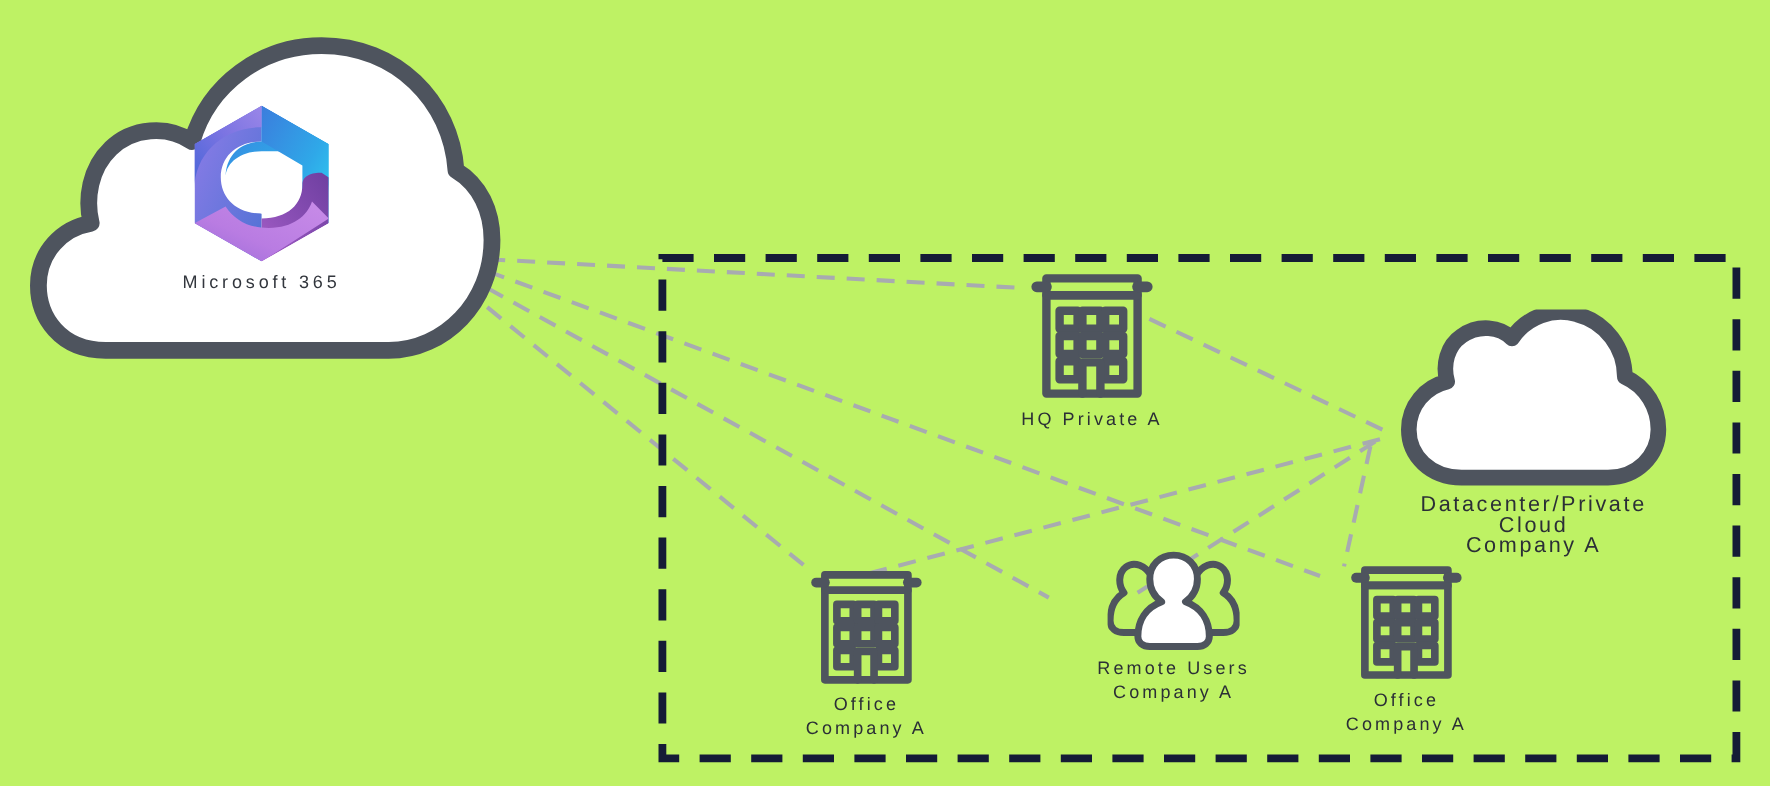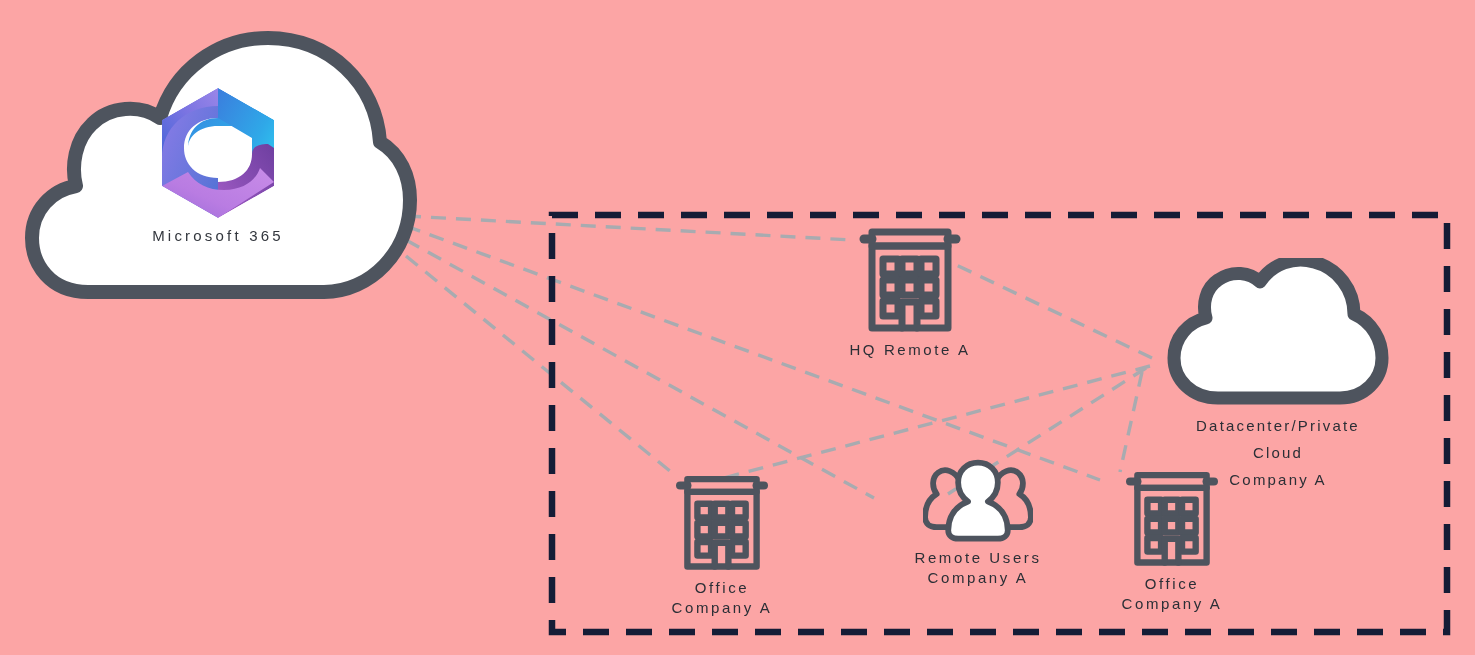--- a/index.html
+++ b/index.html
@@ -4,21 +4,21 @@
 <style>
   html, body {
     margin: 0;
     padding: 0;
     background: #ffffff;
   }
   #diagram-root {
     position: relative;
     width: 1475px;
     height: 655px;
-    background: #fca5a5;
+    background: #bef264;
     font-family: "Liberation Sans", sans-serif;
     overflow: hidden;
   }
   .layer {
     position: absolute;
     top: 0;
     left: 0;
     width: 1475px;
     height: 655px;
   }
@@ -42,23 +42,23 @@
     line-height: 20px;
     white-space: pre-line;
     font-weight: 400;
   }
   .node-label.label-m365 {
     font-size: 15px;
     letter-spacing: 3.2px;
     color: #32363d;
   }
   .node-label.label-dc {
-    font-size: 15px;
+    font-size: 18px;
     letter-spacing: 2.2px;
-    line-height: 27px;
+    line-height: 17px;
   }
 
   #node-m365 {
     left: 18px;
     top: 14px;
     width: 400px;
     height: 290px;
   }
   #m365-cloud-wrap {
     position: relative;
@@ -197,21 +197,21 @@
           <rect x="50" y="37" width="15" height="15"></rect>
           <rect x="69" y="37" width="15" height="15"></rect>
           <rect x="31" y="58" width="15" height="15"></rect>
           <rect x="50" y="58" width="15" height="15"></rect>
           <rect x="69" y="58" width="15" height="15"></rect>
           <rect x="31" y="79" width="15" height="15"></rect>
           <rect x="69" y="79" width="15" height="15"></rect>
           <path d="M50 106 L50 80 L65 80 L65 106"></path>
         </g>
       </svg>
-      <div class="node-label">HQ Remote A</div>
+      <div class="node-label">HQ Private A</div>
     </div>
 
     <div class="node" id="node-dc">
       <svg class="icon-svg" width="232" height="148" viewBox="0 0 232 148">
         <path d="M56 140
                  C 30 140 12 122 12 100
                  C 12 80 26 64 44 60
                  C 40 46 44 30 56 22
                  C 70 12 88 14 98 24
                  C 110 6 132 -2 152 4

